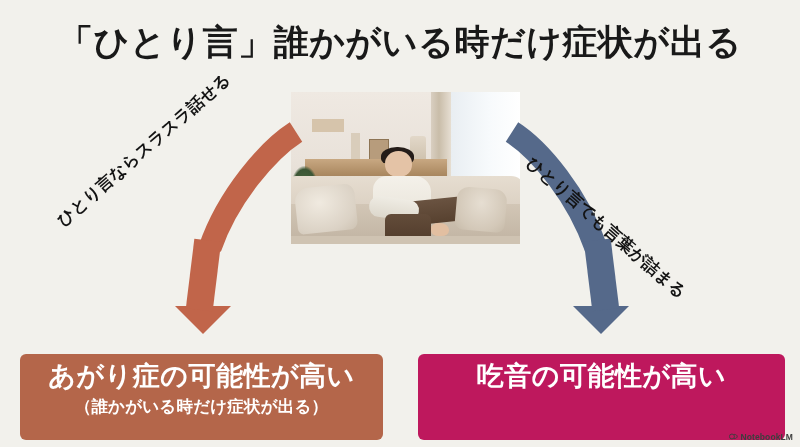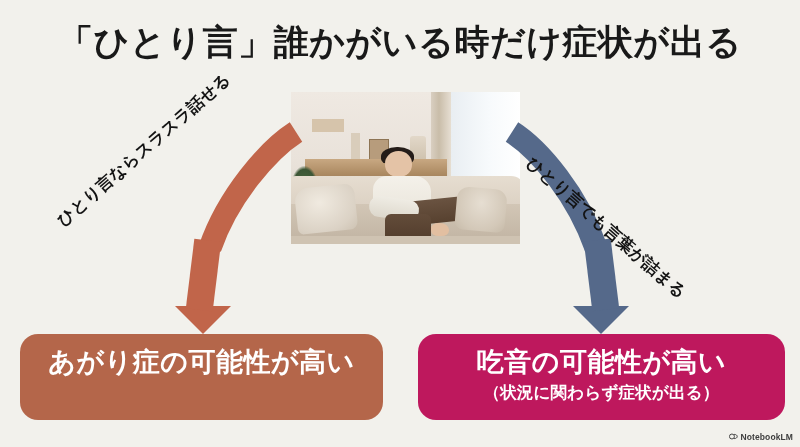--- a/index.html
+++ b/index.html
@@ -175,26 +175,26 @@
   #label-right {
     left: 529px;
     top: 150px;
     transform: rotate(41deg);
     transform-origin: left center;
   }
 
   
   .result-box {
     position: absolute;
-    top: 334px;
+    top: 354px;
     height: 86px;
-    border-radius: 18px;
+    border-radius: 6px;
     text-align: center;
     color: #ffffff;
-    padding-top: 11px;
+    padding-top: 5px;
   }
   #box-left  { left: 20px;  width: 363px; background: #b4664a; }
   #box-right { left: 418px; width: 367px; background: #be185d; }
 
   .result-title {
     font-size: 27px;
     line-height: 34px;
     font-weight: bold;
     letter-spacing: 0.5px;
     white-space: nowrap;
@@ -273,25 +273,25 @@
       <rect x="588" y="240" width="27" height="70" fill="#55698a" transform="rotate(-7 601 275)"></rect>
     </g>
   </svg>
 
   <div class="arrow-label" id="label-left">ひとり言ならスラスラ話せる</div>
 
   <div class="arrow-label" id="label-right">ひとり言でも言葉が詰まる</div>
 
   <div class="result-box" id="box-left">
     <div class="result-title">あがり症の可能性が高い</div>
+    <div class="result-sub">（誰かがいる時だけ症状が出る）</div>
   </div>
 
   <div class="result-box" id="box-right">
     <div class="result-title">吃音の可能性が高い</div>
-    <div class="result-sub">（状況に関わらず症状が出る）</div>
   </div>
 
   <div id="watermark">
     <span class="wm-icon">
       <svg viewBox="0 0 16 16" width="9" height="9">
         <circle cx="5.2" cy="8" r="4.4" fill="none" stroke="#3e3e3e" stroke-width="1.7"></circle>
         <path d="M9 4.2 C12.6 4.2 14.6 6 14.6 8 C14.6 10 12.6 11.8 9 11.8" fill="none" stroke="#3e3e3e" stroke-width="1.7"></path>
       </svg>
     </span>
     <span>NotebookLM</span>

